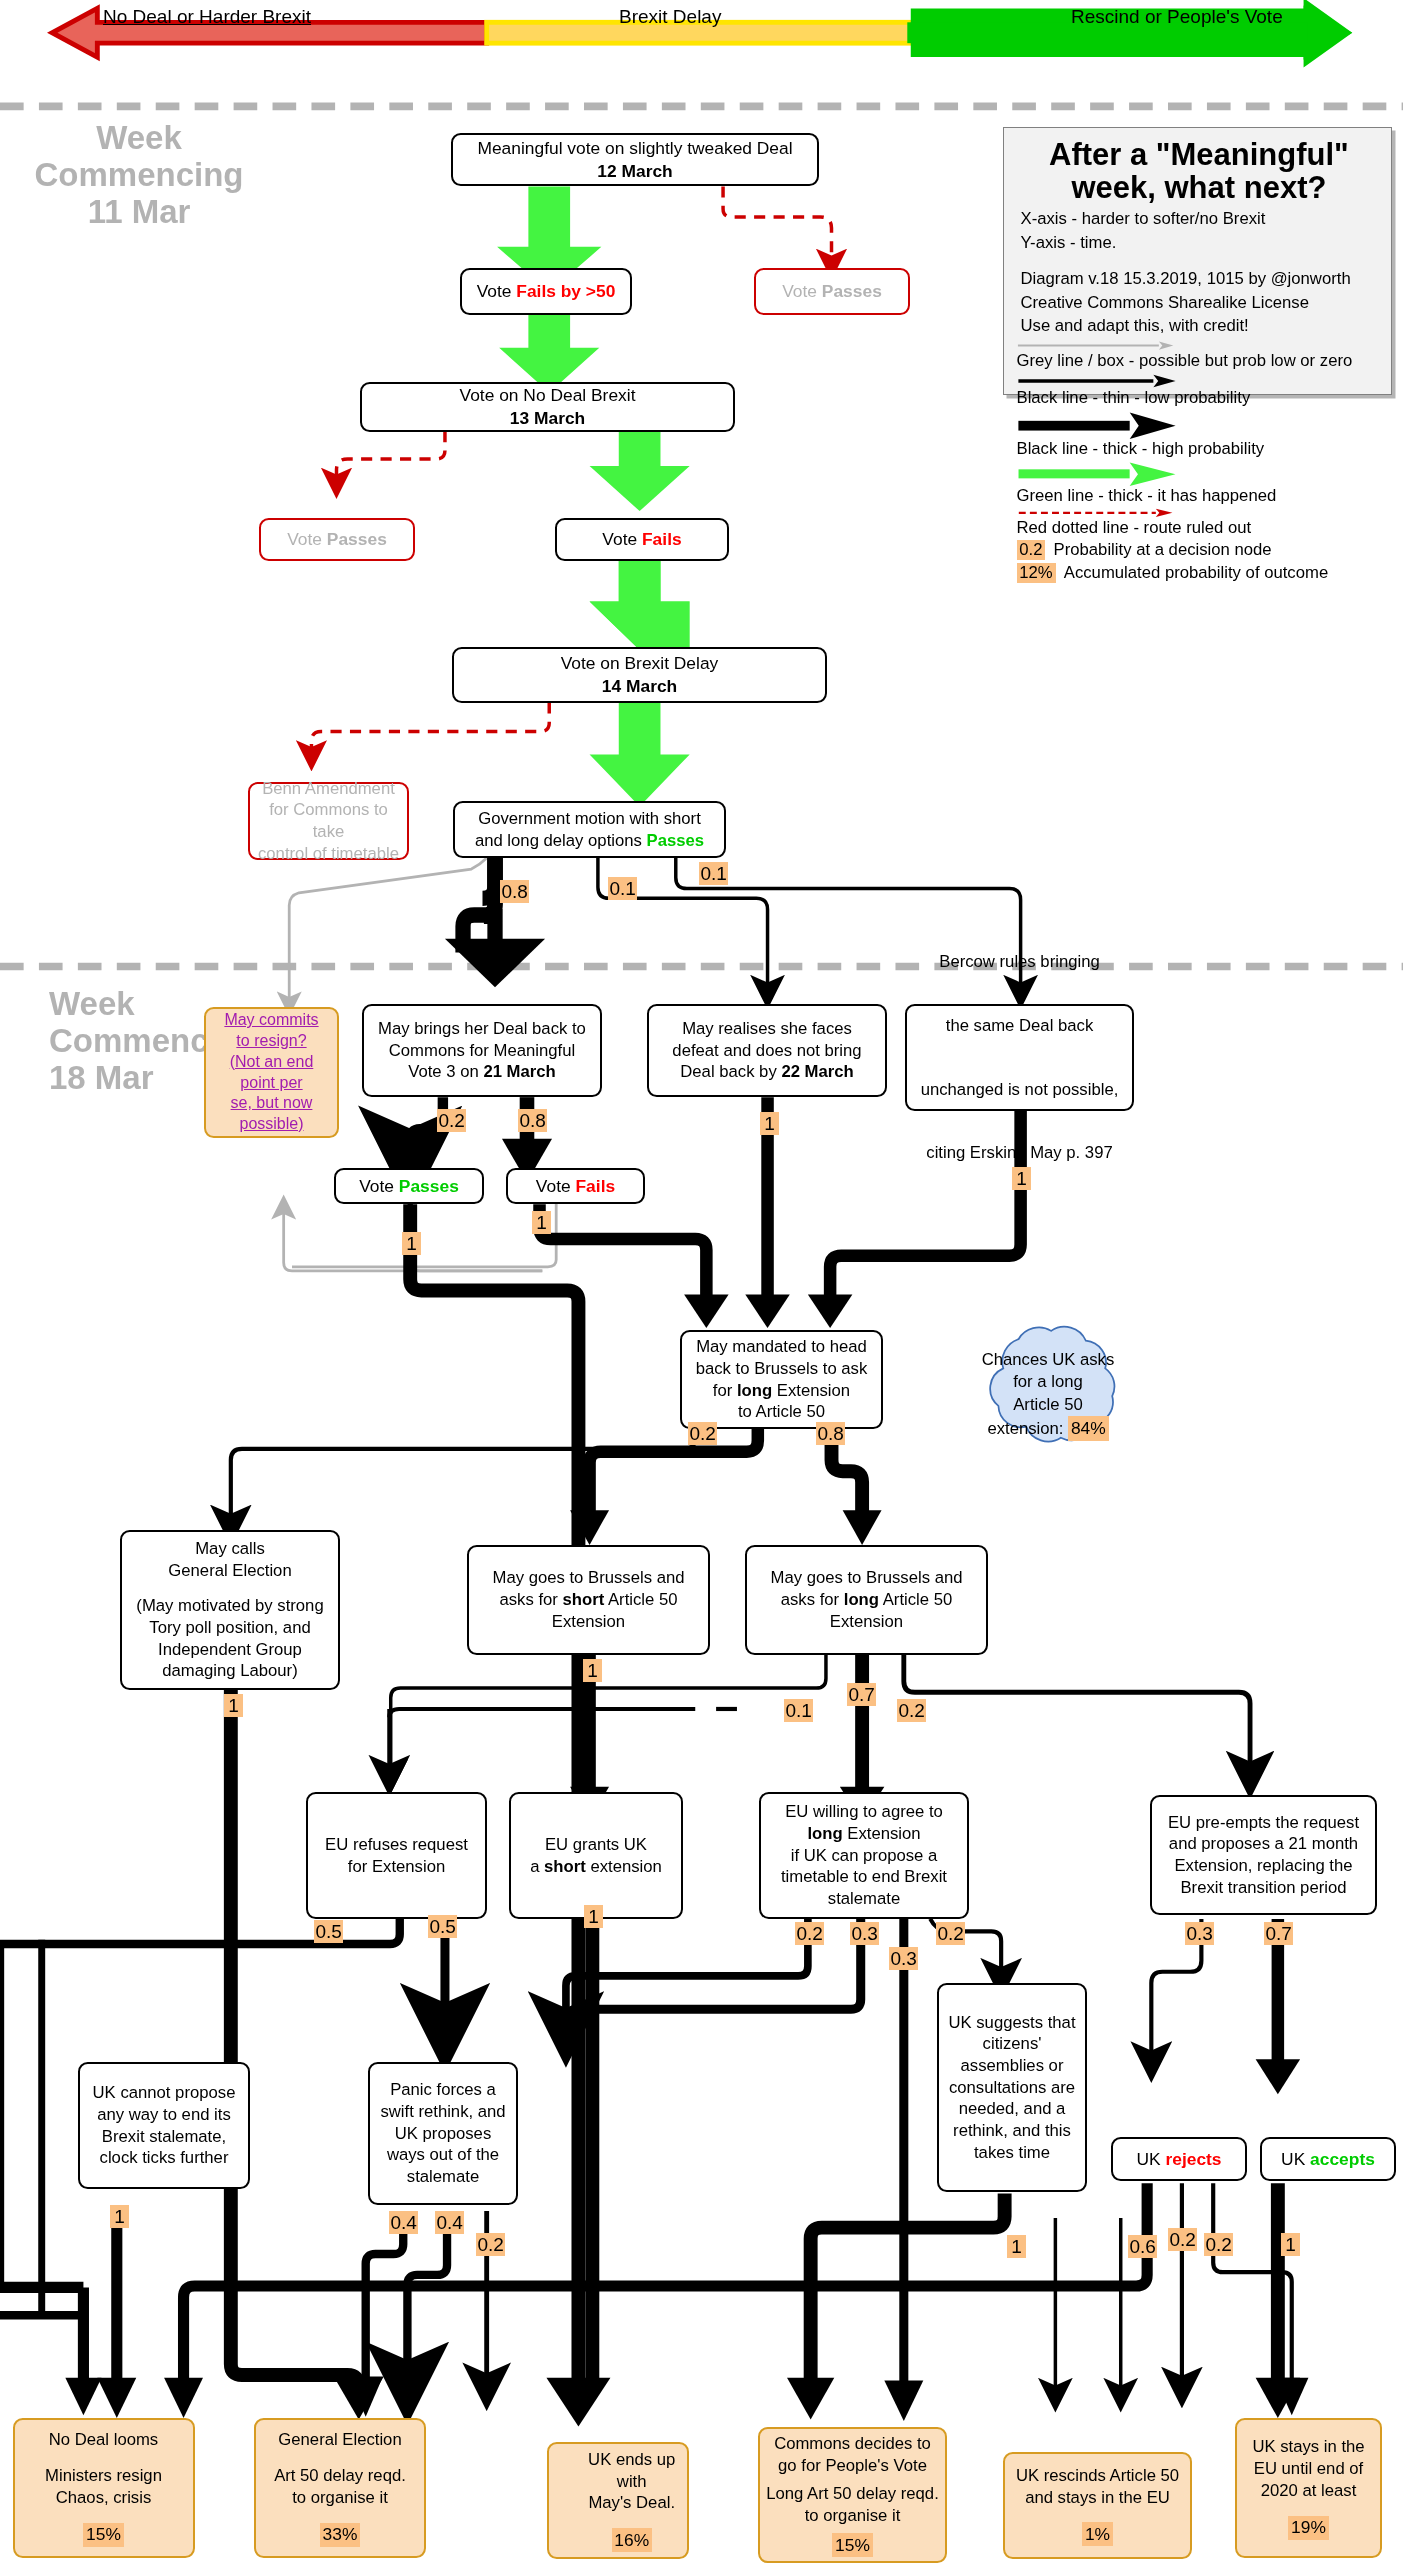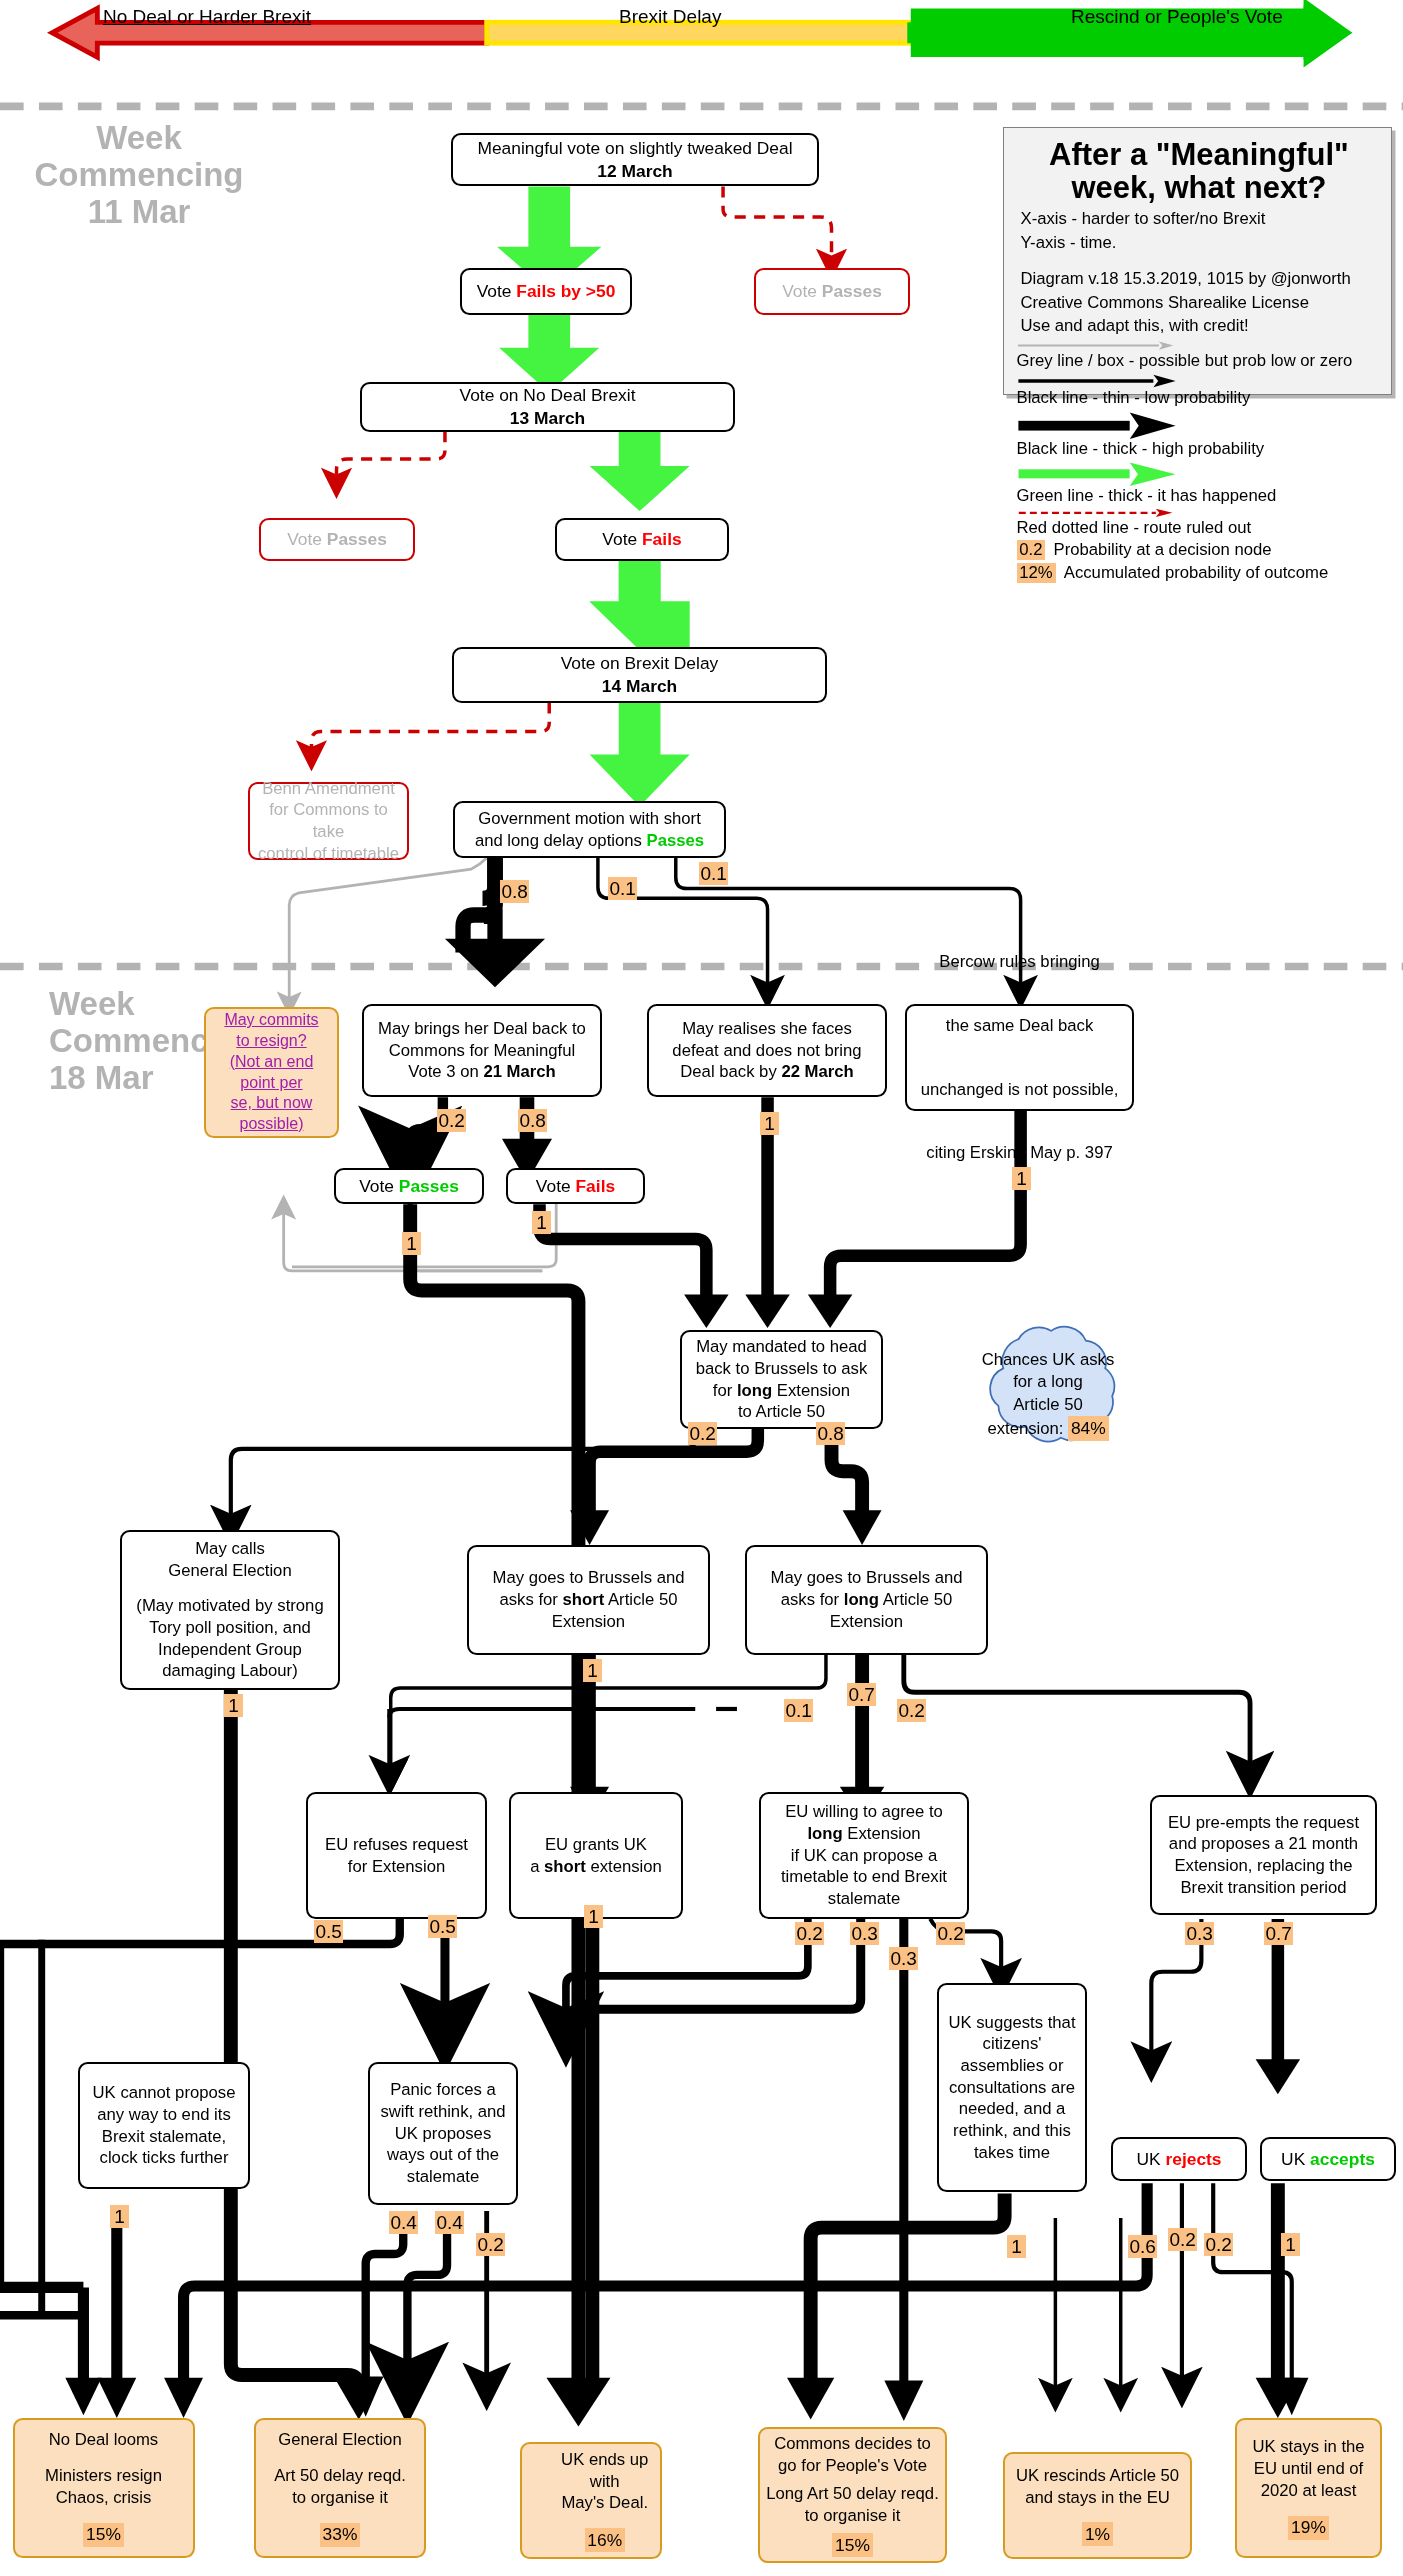--- a/index.html
+++ b/index.html
@@ -472,21 +472,21 @@
 
   <div class="box outcome" style="left:254px;top:2418px;width:172px;height:140px;font-size:16.7px;">
     <div>General Election</div>
     <div class="sp"></div>
     <div>Art 50 delay reqd.</div>
     <div>to organise it</div>
     <div class="sp"></div>
     <div><span class="pct">33%</span></div>
   </div>
 
-  <div class="box outcome" style="left:520px;top:2442px;width:142px;height:117px;font-size:16.7px;padding-left:33px;">
+  <div class="box outcome" style="left:547px;top:2442px;width:142px;height:117px;font-size:16.7px;padding-left:33px;">
     <div>UK ends up with</div>
     <div>May's Deal.</div>
     <div class="sp"></div>
     <div><span class="pct">16%</span></div>
   </div>
 
   <div class="box outcome" style="left:758px;top:2427px;width:189px;height:136px;font-size:16.7px;">
     <div>Commons decides to</div>
     <div>go for People's Vote</div>
     <div class="sp"></div>

